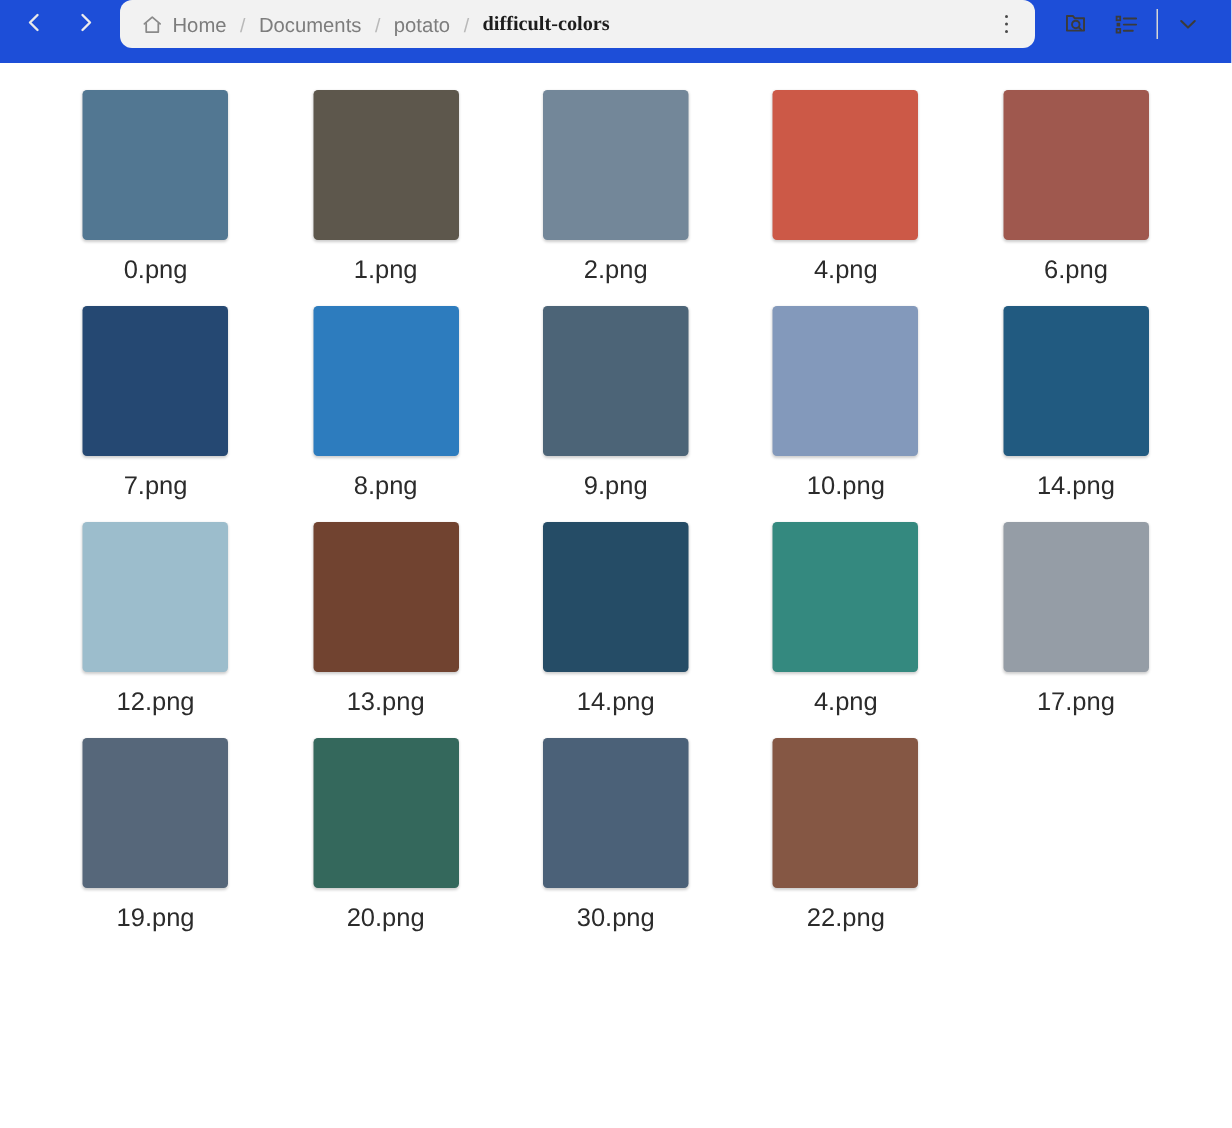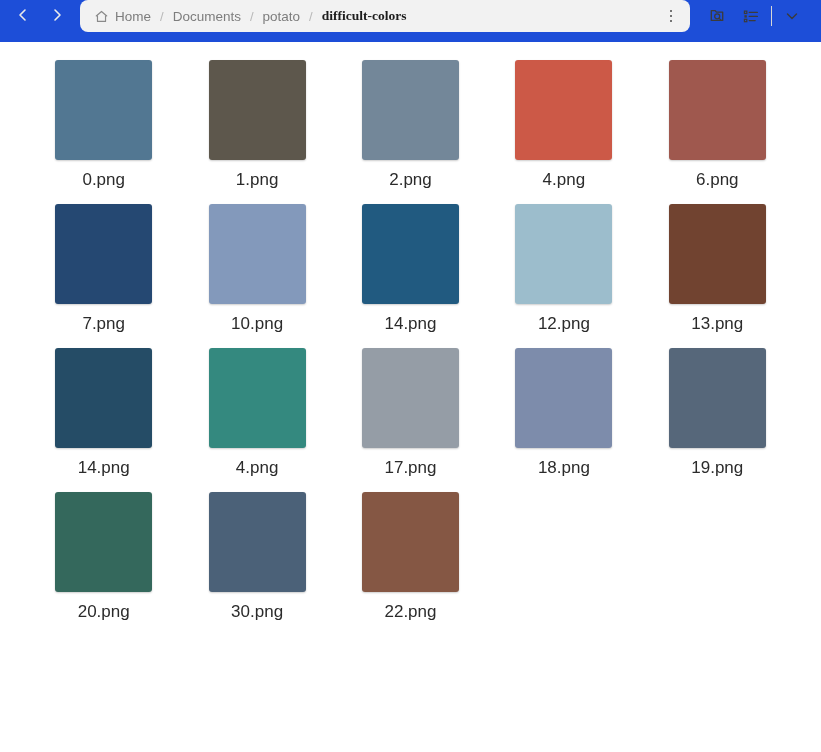--- a/index.html
+++ b/index.html
@@ -251,20 +251,28 @@
   </div>
 
   <div class="cell">
     <div class="thumb" style="background: rgb(159, 88, 78);"></div>
     <div class="fname">6.png</div>
   </div>
   <div class="cell">
     <div class="thumb" style="background: rgb(37, 72, 114);"></div>
     <div class="fname">7.png</div>
   </div>
+  <div class="cell">
+    <div class="thumb" style="background: rgb(45, 124, 190);"></div>
+    <div class="fname">8.png</div>
+  </div>
+  <div class="cell">
+    <div class="thumb" style="background: rgb(76, 100, 119);"></div>
+    <div class="fname">9.png</div>
+  </div>
 
   <div class="cell">
     <div class="thumb" style="background: rgb(131, 153, 187);"></div>
     <div class="fname">10.png</div>
   </div>
   <div class="cell">
     <div class="thumb" style="background: rgb(33, 90, 128);"></div>
     <div class="fname">14.png</div>
   </div>
   <div class="cell">
@@ -282,24 +290,20 @@
 
   <div class="cell">
     <div class="thumb" style="background: rgb(52, 137, 127);"></div>
     <div class="fname">4.png</div>
   </div>
   <div class="cell">
     <div class="thumb" style="background: rgb(149, 157, 166);"></div>
     <div class="fname">17.png</div>
   </div>
   <div class="cell">
-    <div class="thumb" style="background: rgb(125, 140, 171);"></div>
-    <div class="fname">18.png</div>
-  </div>
-  <div class="cell">
     <div class="thumb" style="background: rgb(86, 103, 122);"></div>
     <div class="fname">19.png</div>
   </div>
 
   <div class="cell">
     <div class="thumb" style="background: rgb(52, 104, 92);"></div>
     <div class="fname">20.png</div>
   </div>
   <div class="cell">
     <div class="thumb" style="background: rgb(75, 97, 120);"></div>

